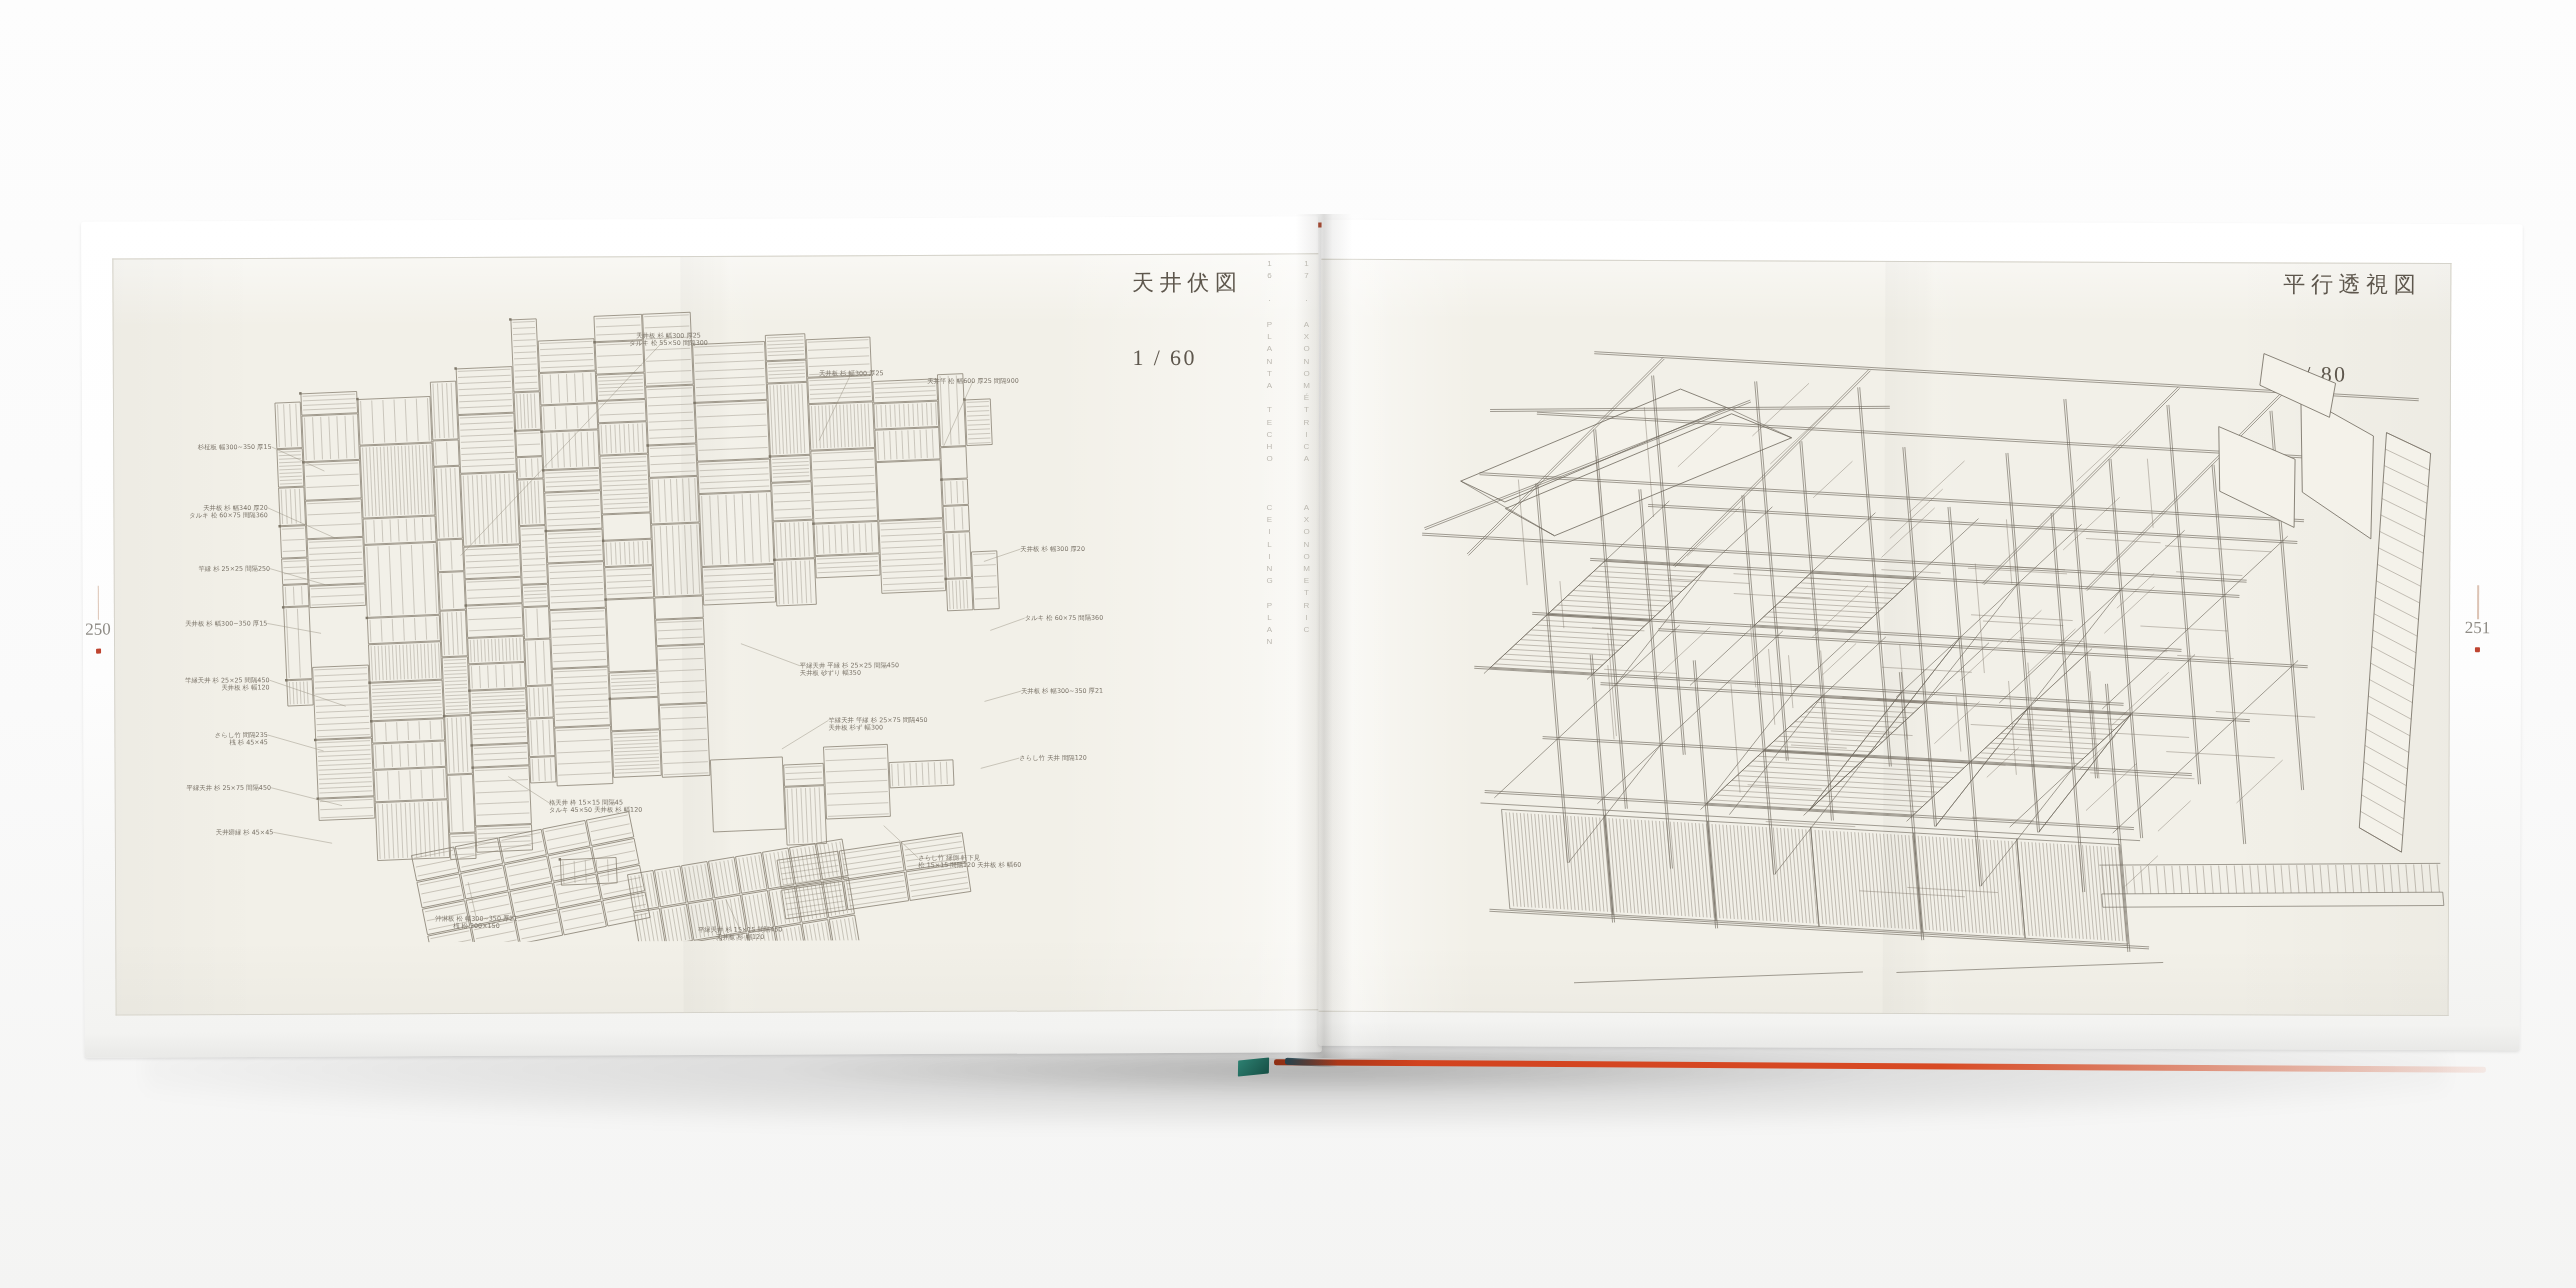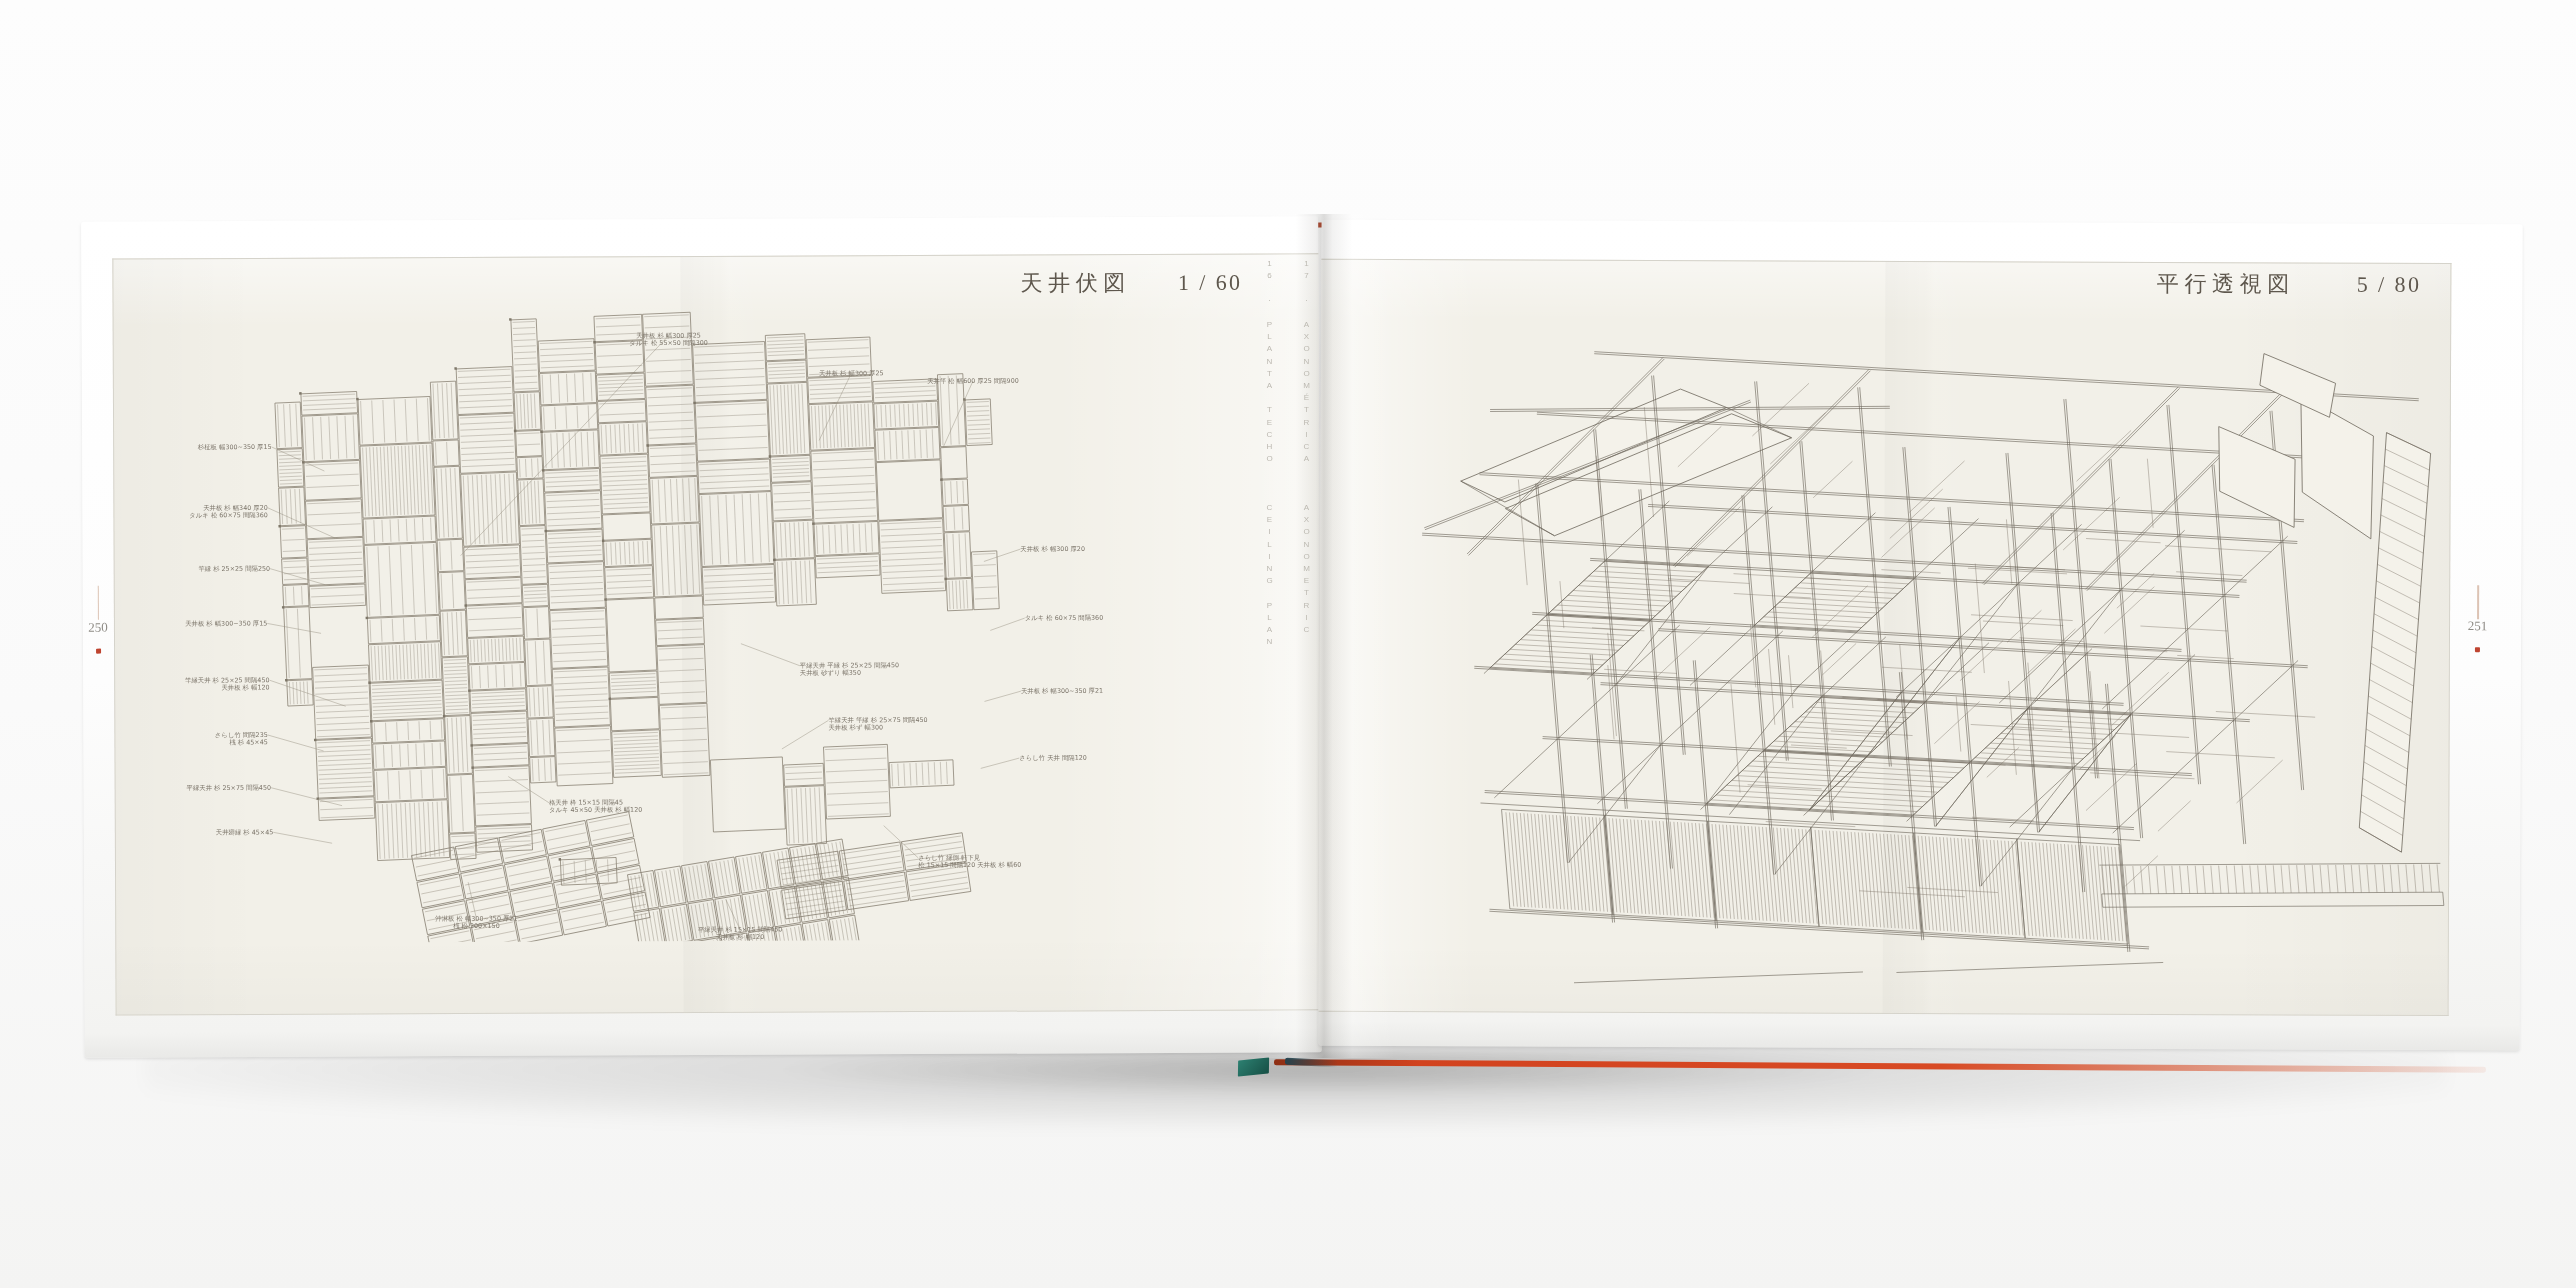--- a/index.html
+++ b/index.html
@@ -47,33 +47,33 @@
     border:0.8px solid #d5d3cb;border-left:none;
     background:
       linear-gradient(90deg,rgba(255,255,255,0.5) 2%,rgba(255,255,255,0) 14%,rgba(0,0,0,0) 80%,rgba(0,0,0,0.02)),
       linear-gradient(180deg,rgba(255,255,255,0.45),rgba(255,255,255,0) 8%,rgba(255,255,255,0) 91%,rgba(0,0,0,0.02)),#f2f0e8;}
   .crease{position:absolute;top:0;bottom:0;width:89px;pointer-events:none;
     background:linear-gradient(90deg,rgba(0,0,0,0.025),rgba(0,0,0,0.008) 45%,rgba(255,255,255,0.06) 55%,rgba(255,255,255,0) 100%);}
   
   .gutter{position:absolute;left:1253px;top:214px;width:142px;height:844px;pointer-events:none;z-index:6;
     background:linear-gradient(90deg,rgba(0,0,0,0) 0%,rgba(255,255,255,0.25) 30%,rgba(110,108,102,0.10) 44%,rgba(85,83,79,0.20) 50%,rgba(110,108,102,0.09) 56%,rgba(255,255,255,0.22) 70%,rgba(0,0,0,0) 100%);}
   
-  .title{position:absolute;display:flex;align-items:center;
-    font-family:"Liberation Serif","DejaVu Serif",serif;color:#5e574d;font-size:22px;}
+  .title{position:absolute;display:flex;align-items:flex-start;
+    font-family:"Liberation Serif","DejaVu Serif",serif;color:#5e574d;font-size:22px;flex-direction:column;}
   .title .t-name{letter-spacing:5.6px;}
   .title .t-scale{letter-spacing:2.4px;}
   .title-left{right:76px;top:13px;gap:47px;}
   .title-right{right:29px;top:6.4px;gap:62px;}
   .spine-text{position:absolute;writing-mode:vertical-rl;text-orientation:upright;
     font-size:8px;letter-spacing:3.2px;color:#bcb9b1;white-space:pre;z-index:7;
     font-family:"Liberation Sans",sans-serif;}
   .spine-text-left{left:1265px;top:259px;}
   .spine-text-right{left:1302px;top:259px;}
   .pagenum{position:absolute;width:27px;text-align:center;
-    font-family:"Liberation Serif","DejaVu Serif",serif;font-size:13px;color:#8f8c86;}
+    font-family:"Liberation Serif","DejaVu Serif",serif;font-size:17px;color:#8f8c86;}
   .pn-tick{position:absolute;width:1.6px;height:34px;background:#dcc3b4;}
   .pn-dot{position:absolute;width:4.8px;height:4.8px;background:#bf4430;border-radius:0.8px;}
   .drawing{position:absolute;}
   .drawing svg{width:100%;height:100%;display:block;}
   
   .cp-cell{fill:none;stroke:#867f71;stroke-width:.75;}
   .cp-hatch{fill:none;stroke:#8d8577;stroke-width:.45;opacity:.85;}
   .cp-dot{fill:#7e7769;}
   .cp-lead{stroke:#968e80;stroke-width:.45;fill:none;}
   .cp-label{fill:#7c756a;font-size:6.3px;font-family:"DejaVu Sans",sans-serif;}

